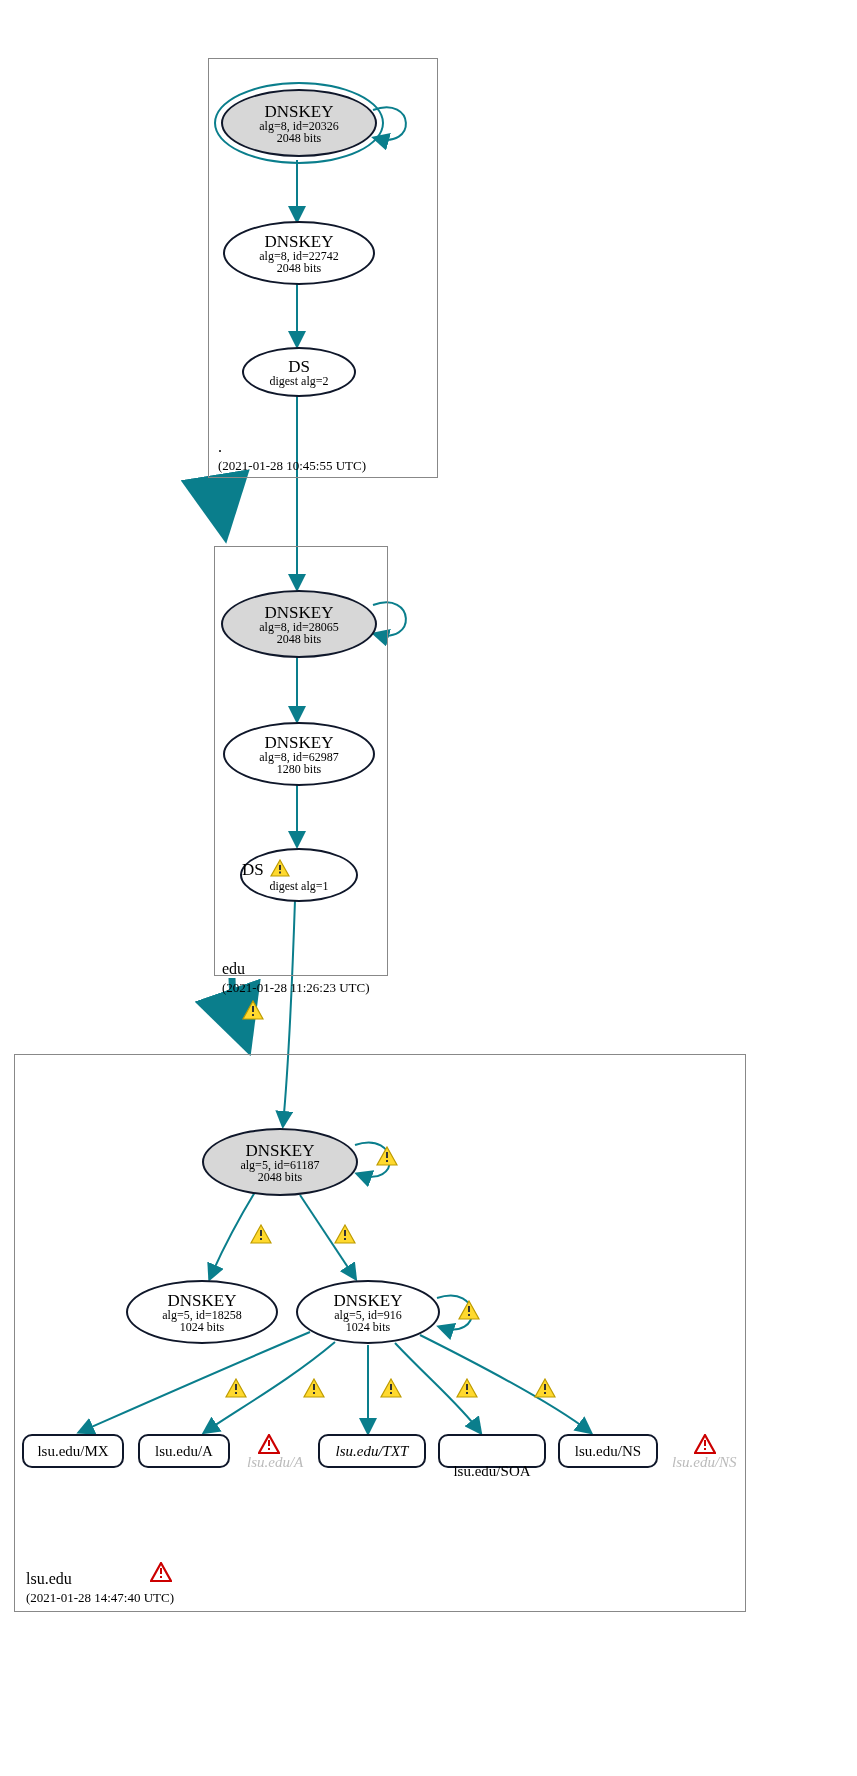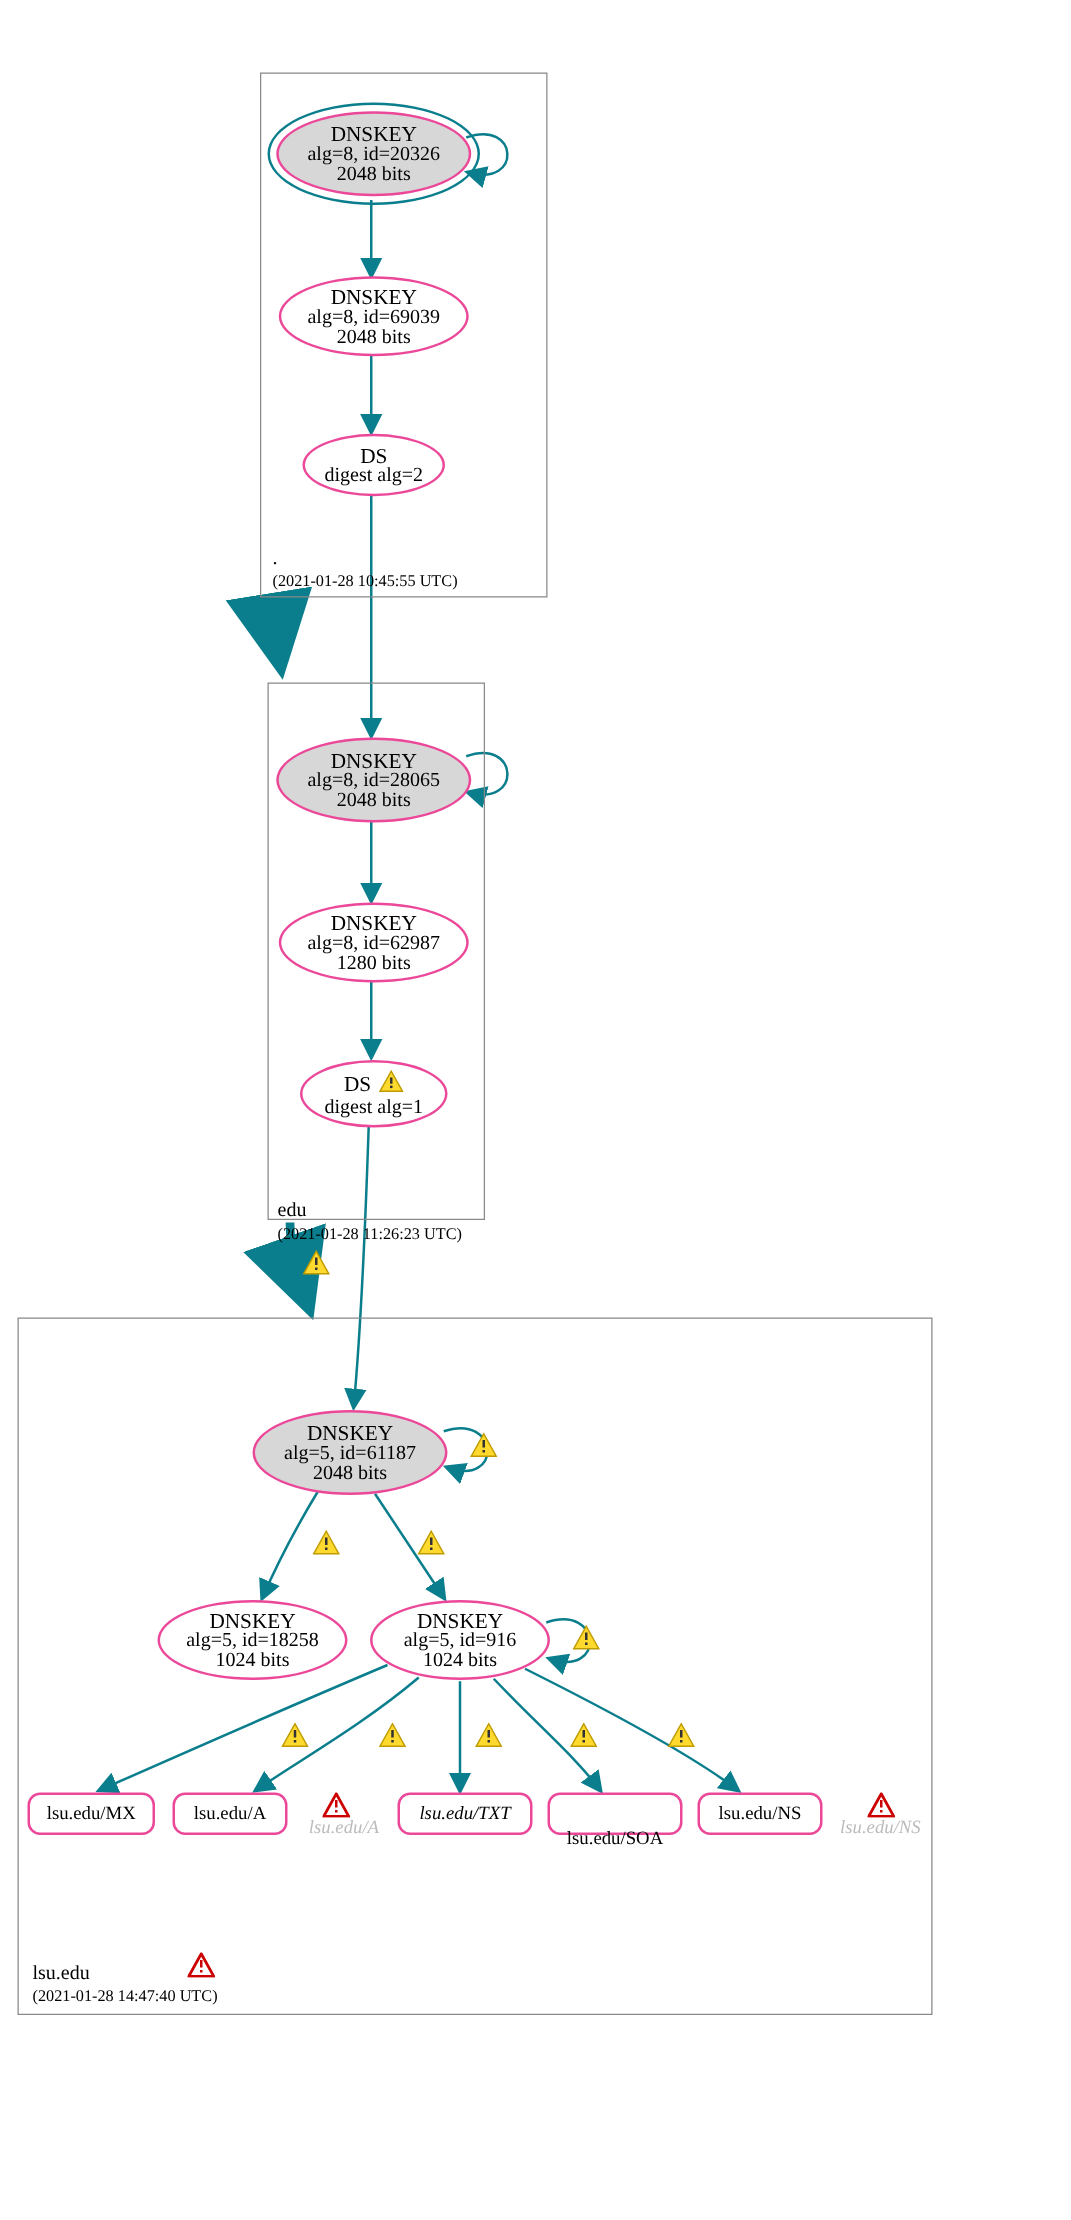--- a/index.html
+++ b/index.html
@@ -20,32 +20,31 @@
     position: absolute;
     font-size: 16px;
     color: #000;
     line-height: 1.1;
   }
   .zone-ts {
     font-size: 13px;
   }
   .node {
     position: absolute;
-    border: 2px solid #ec4899;
+    border: 2px solid #0f172a;
     background: #fff;
     text-align: center;
     display: flex;
     flex-direction: column;
     justify-content: center;
-    align-items: center;
     line-height: 1.0;
   }
   .node.grey { background: #d7d7d7; }
   .node .title { font-size: 17px; }
-  .node .sub { font-size: 16px; }
+  .node .sub { font-size: 12px; }
   .ellipse { border-radius: 50%; }
   .rrect { border-radius: 10px; }
   .double-ring {
     position: absolute;
     border: 2px solid #0a7e8c;
     border-radius: 50%;
     pointer-events: none;
   }
   .ghost {
     position: absolute;
@@ -127,21 +126,21 @@
 
 <div class="double-ring" style="left:214px; top:82px; width:166px; height:78px;"></div>
 <div class="node ellipse grey" style="left:221px; top:89px; width:152px; height:64px;">
   <span class="title">DNSKEY</span>
   <span class="sub">alg=8, id=20326</span>
   <span class="sub">2048 bits</span>
 </div>
 
 <div class="node ellipse" style="left:223px; top:221px; width:148px; height:60px;">
   <span class="title">DNSKEY</span>
-  <span class="sub">alg=8, id=69039</span>
+  <span class="sub">alg=8, id=22742</span>
   <span class="sub">2048 bits</span>
 </div>
 
 <div class="node ellipse" style="left:242px; top:347px; width:110px; height:46px;">
   <span class="title">DS</span>
   <span class="sub">digest alg=2</span>
 </div>
 
 <div class="zone-box" style="left:214px; top:546px; width:172px; height:428px;"></div>
 <div class="zone-label" style="left:222px; top:960px;">

